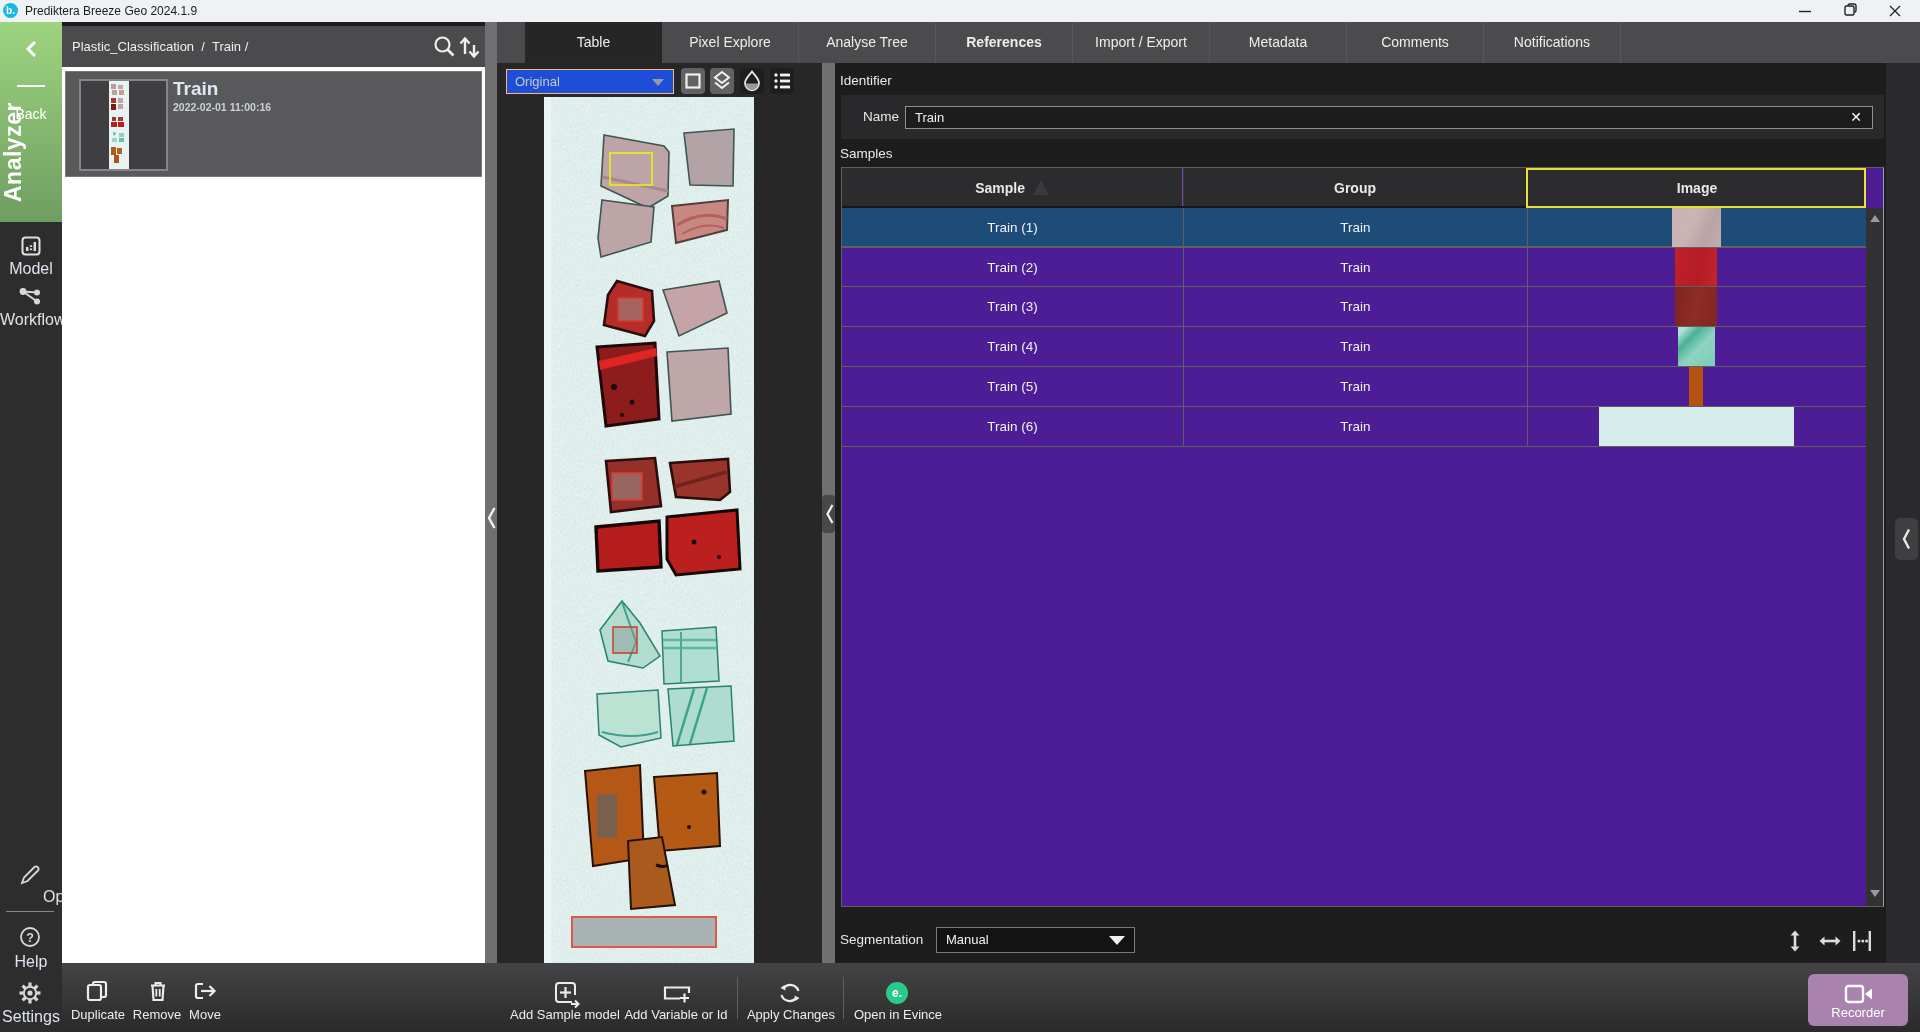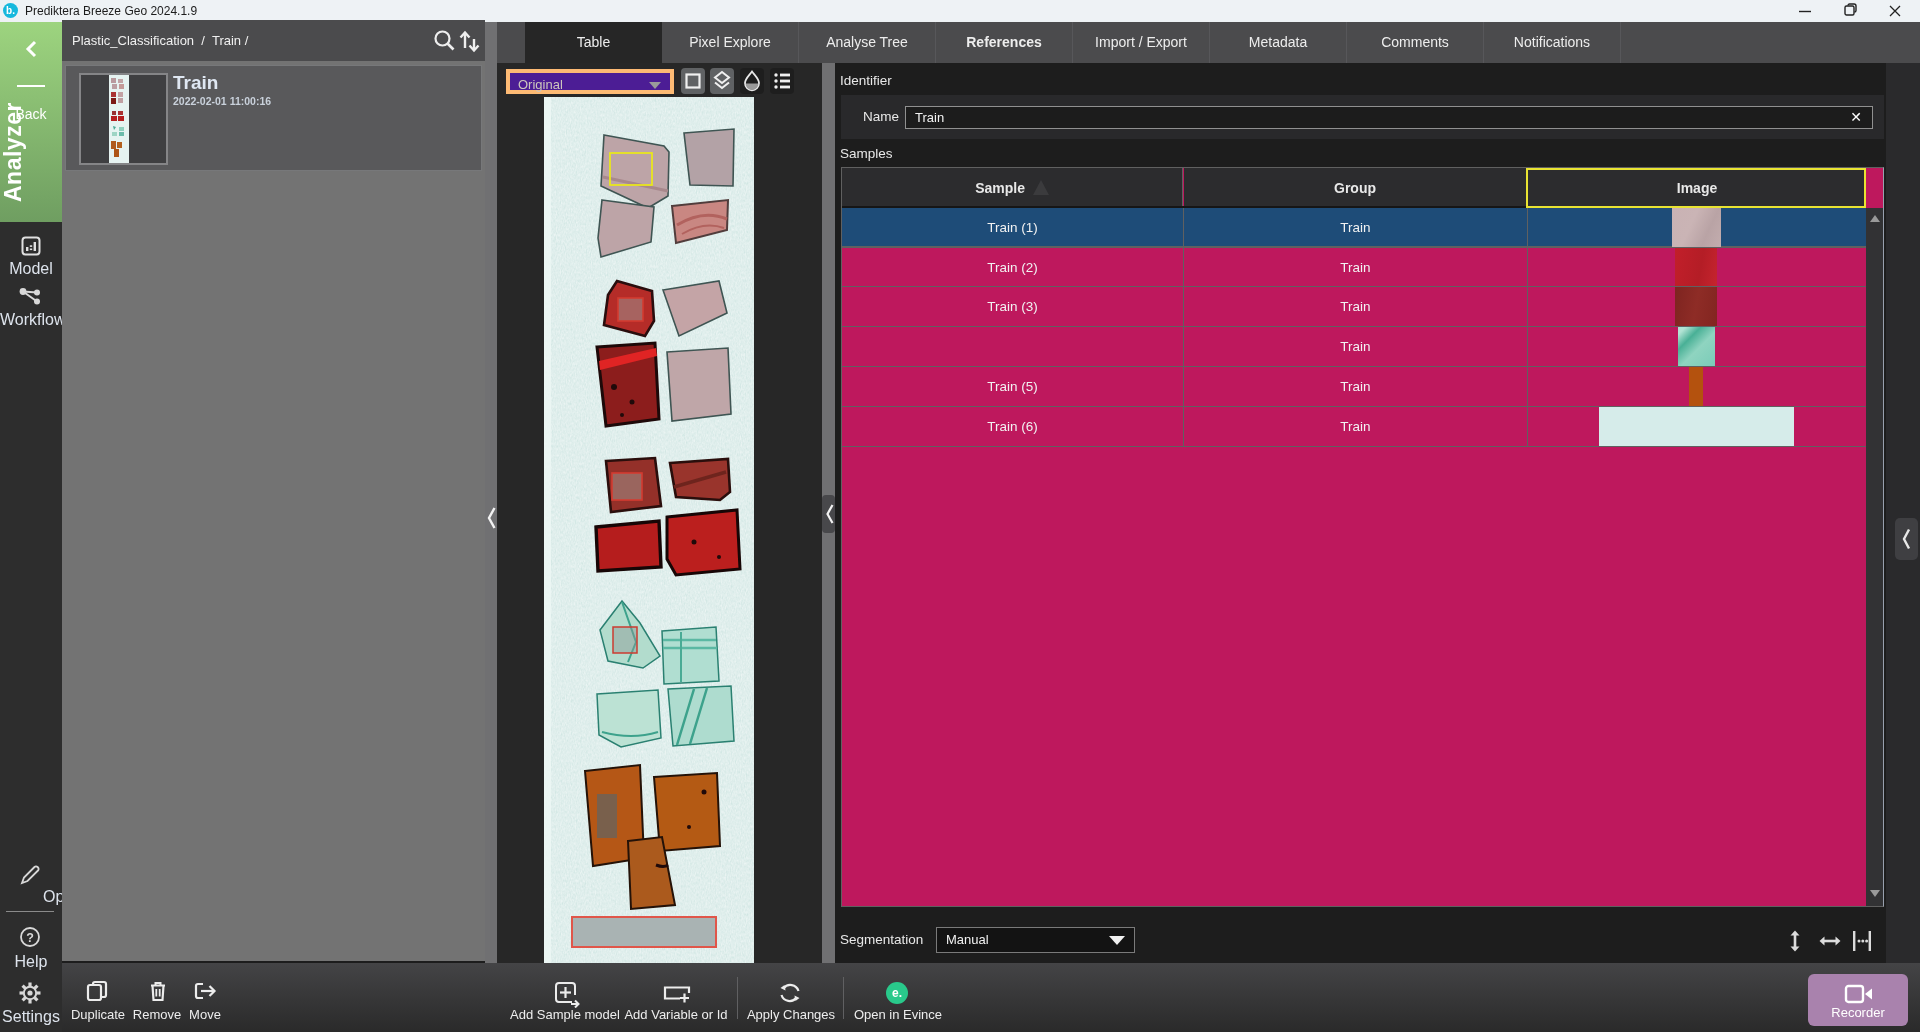--- a/index.html
+++ b/index.html
@@ -17,60 +17,60 @@
   
   #sidebar { left:0; top:22px; width:62px; height:1010px; background:#2d2d2d; }
   #sbgreen { left:0; top:0; width:62px; height:200px;
     background:linear-gradient(#9dd47f, #6f9e61); }
   .sblabel { width:62px; text-align:center; font-size:16px; color:#dde3ec; }
   #analyzer { left:0; top:74px; width:62px; height:112px; color:#fff;
     font-size:23px; font-weight:bold; writing-mode:vertical-rl;
     transform:rotate(180deg); text-align:center; letter-spacing:0.5px; }
 
   
-  #browser { left:62px; top:20px; width:423px; height:941px; background:#737373; }
+  #browser { left:62px; top:26px; width:423px; height:941px; background:#ffffff; }
   #crumbbar { left:0; top:0; width:423px; height:41px; background:#4b4b4d; }
   #crumbtxt { left:10px; top:13px; font-size:13px; color:#f0f0f0; }
   #card { left:3px; top:45px; width:417px; height:106px; background:#59595b; border:1px solid #77787a; }
   #thumbbox { left:13px; top:7px; width:89px; height:92px; background:#3f3f41;
     border:2px solid #858587; }
   #cardtitle { left:107px; top:6px; font-size:19px; font-weight:bold; color:#dfe7f2; }
   #carddate { left:107px; top:29px; font-size:10.5px; font-weight:bold; color:#c9d1db; }
 
   
   #divider1 { left:485px; top:22px; width:12px; height:1010px; background:#707072; }
   #divider2 { left:822px; top:63px; width:13px; height:900px; background:#707072; }
 
   
   #tabbar { left:497px; top:22px; width:1423px; height:53px; background:#4b4b4d;padding-left:28px; }
   .tab { top:0; width:137px; height:41px; font-size:14px; color:#ededed;
     text-align:center; line-height:41px; border-right:1px solid #57575a; }
   .tabactive { background:#262626; border-right:none; }
 
   
   #viewer { left:497px; top:63px; width:325px; height:900px; background:#272727; }
-  #odrop { left:9px; top:6px; width:168px; height:25px; background:#4c1d95;
-    border:4px solid #fdba74; color:#cdc7bd; font-size:13px; line-height:23px;
+  #odrop { left:9px; top:6px; width:168px; height:25px; background:#1d4ed8;
+    border:1px solid #fdba74; color:#cdc7bd; font-size:13px; line-height:23px;
     padding-left:8px; }
   .vbtn { top:5px; width:24px; height:26px; border-radius:4px; }
   .vbtn-on { background:#606264; }
   .vbtn-off { background:#1e1e1e; }
 
   
   #detail { left:835px; top:63px; width:1051px; height:900px; background:#1d1d1d; }
   #rightstrip { left:1886px; top:63px; width:34px; height:900px; background:#2a2a2c; }
   .dlabel { font-size:13.5px; color:#e8e8e8; }
   #namepanel { left:6px; top:32px; width:1043px; height:44px; background:#29292b; }
   #nameinput { left:64px; top:11px; width:968px; height:23px; background:#1c1c1c;
     border:1px solid #909090; color:#f2f2f2; font-size:13px; line-height:21px;
     padding-left:9px; }
 
   
   #table { left:6px; top:104px; width:1043px; height:740px;
-    border:1px solid #606060; border-right:1px solid #98a0ae; background:#be185d; }
+    border:1px solid #606060; border-right:1px solid #98a0ae; background:#4c1d95; }
   .th { top:0; height:40px; background:#2c2c2e; color:#e8e8e8; font-size:14px; font-weight:bold;
     text-align:center; line-height:40px; }
   .cell { position:absolute; top:0; height:39px; font-size:13.5px; color:#f2f2f2;
     text-align:center; line-height:39px; }
 
   
   #bottombar { left:62px; top:963px; width:1858px; height:69px;
     background:linear-gradient(#444446,#2a2a2a); }
   .bticon { top:17px; }
   .btlabel { top:44px; font-size:13px; white-space:nowrap; color:#ededed; text-align:center; }
@@ -324,20 +324,21 @@
       <div class="th abs" style="left:686px;width:338px;">Image</div>
       <div class="abs" style="left:0;top:38px;width:1024px;height:2px;background:#161616;"></div>
       <div class="abs" style="left:684px;top:0;width:340px;height:40px;border:2px solid #e8e332;"></div>
       <div class="abs" style="left:0;top:40px;width:1024px;height:39px;background:#1e4c78;border-bottom:1px solid #606060;"></div>
       <div class="cell abs" style="left:0;top:40px;width:341px;">Train (1)</div>
       <div class="cell abs" style="left:342px;top:40px;width:343px;">Train</div>
       <div class="cell abs" style="left:0;top:80px;width:341px;">Train (2)</div>
       <div class="cell abs" style="left:342px;top:80px;width:343px;">Train</div>
       <div class="cell abs" style="left:0;top:119px;width:341px;">Train (3)</div>
       <div class="cell abs" style="left:342px;top:119px;width:343px;">Train</div>
+      <div class="cell abs" style="left:0;top:159px;width:341px;">Train (4)</div>
       <div class="cell abs" style="left:342px;top:159px;width:343px;">Train</div>
       <div class="cell abs" style="left:0;top:199px;width:341px;">Train (5)</div>
       <div class="cell abs" style="left:342px;top:199px;width:343px;">Train</div>
       <div class="cell abs" style="left:0;top:239px;width:341px;">Train (6)</div>
       <div class="cell abs" style="left:342px;top:239px;width:343px;">Train</div>
       <div class="abs" style="left:0;top:79px;width:1024px;height:1px;background:#606060;"></div>
       <div class="abs" style="left:0;top:118px;width:1024px;height:1px;background:#606060;"></div>
       <div class="abs" style="left:0;top:158px;width:1024px;height:1px;background:#606060;"></div>
       <div class="abs" style="left:0;top:198px;width:1024px;height:1px;background:#606060;"></div>
       <div class="abs" style="left:0;top:238px;width:1024px;height:1px;background:#606060;"></div>

